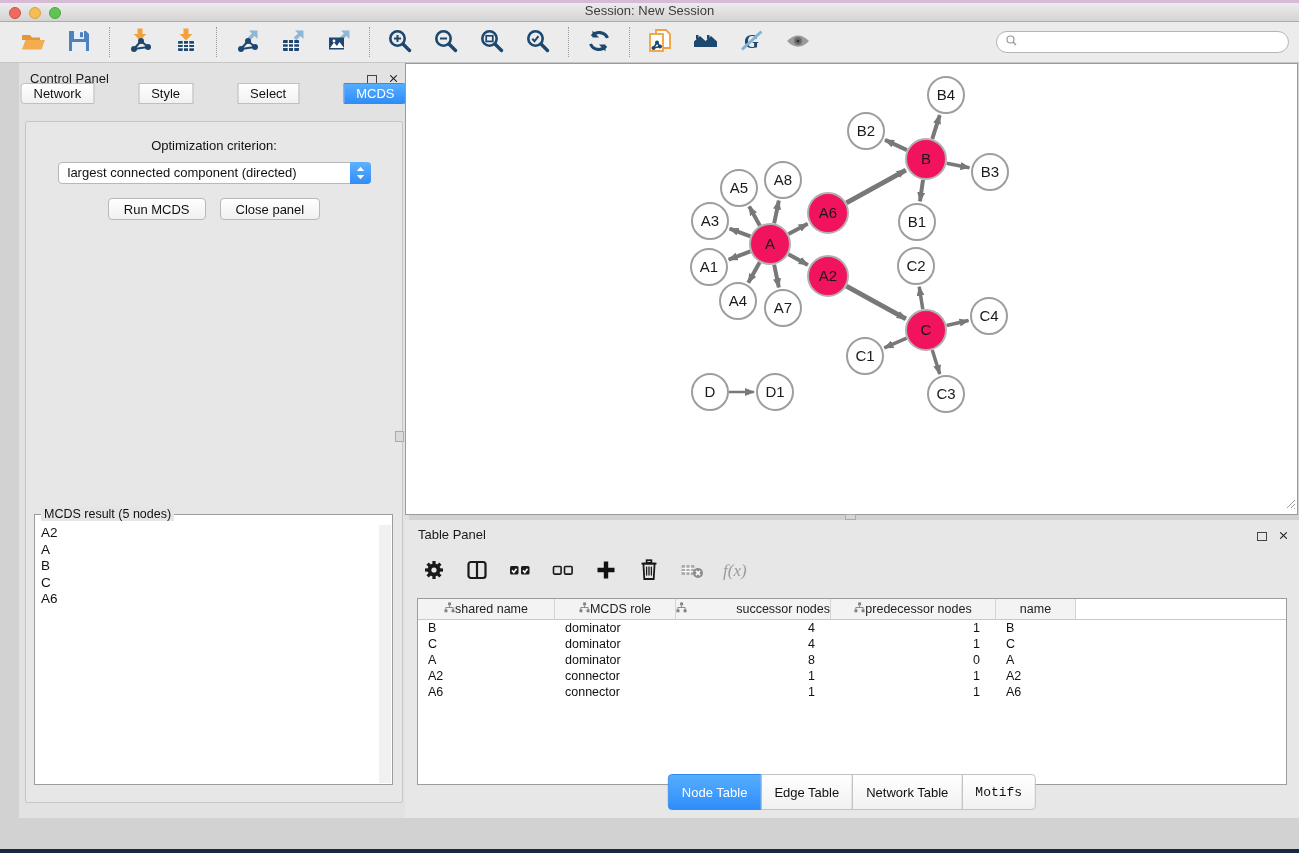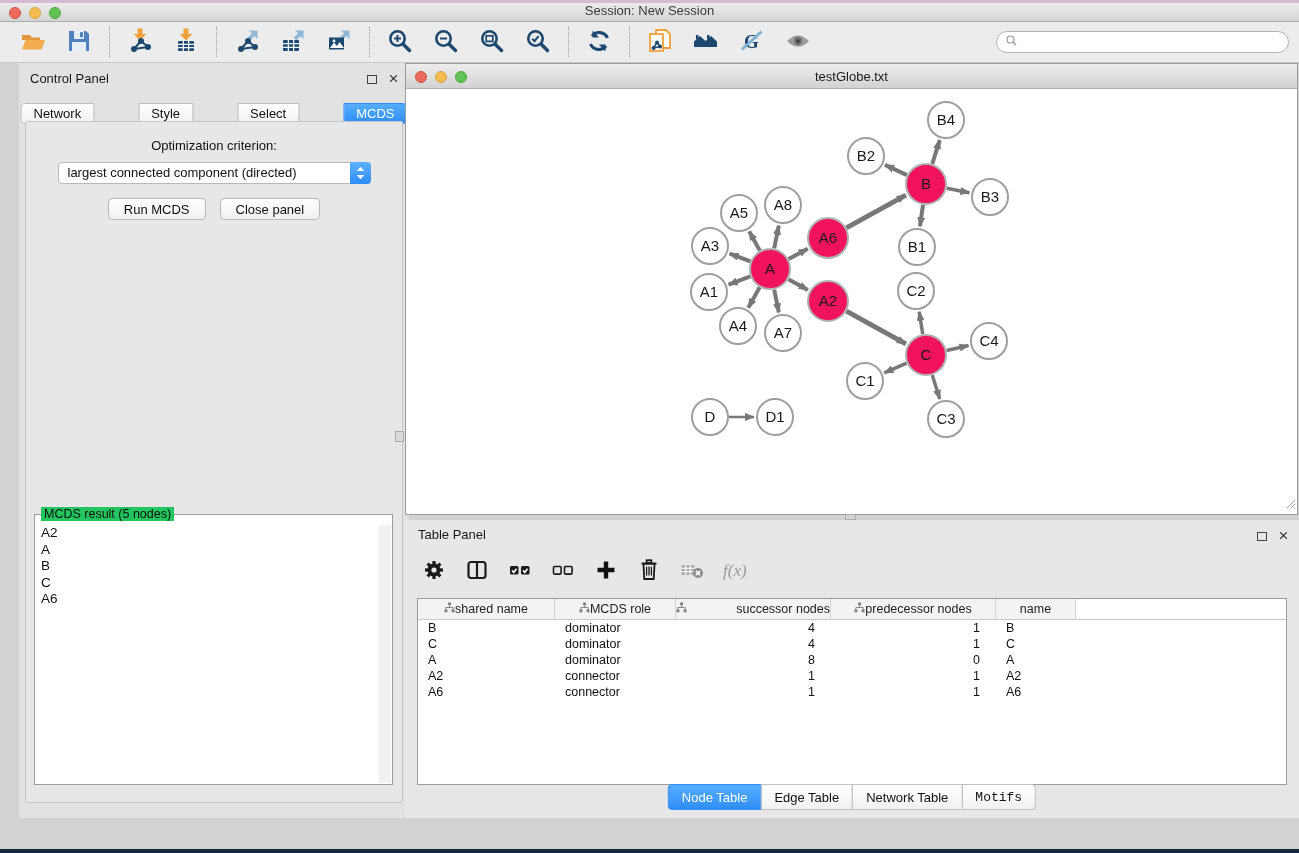--- a/index.html
+++ b/index.html
@@ -32,39 +32,39 @@
   .searchbox input { flex:1; border:none; outline:none; font-size:13px; background:transparent; font-family:"Liberation Sans",sans-serif; }
 
   
   .panel-title { font-size:13px; color:#1A1A1A; }
   .panel-controls { position:absolute; top:7px; right:10px; display:flex; gap:11px; align-items:center; }
   .float-box { display:inline-block; width:10px; height:9px; border:1.6px solid #444; background:transparent; }
 
   
   .ctrlpanel { position:absolute; left:0; top:63px; width:390px; height:755px; background:#E2E2E2;margin-left:19px; }
   .ctrlpanel .panel-title { position:absolute; left:11px; top:8px; }
-  .ctab-row { position:absolute; top:40px; left:50%; transform:translateX(-50%); display:flex; white-space:nowrap;gap:45px; }
+  .ctab-row { position:absolute; top:20px; left:50%; transform:translateX(-50%); display:flex; white-space:nowrap;gap:45px; }
   .ctab { height:21px; padding:0 12px; font-size:13px; font-family:"Liberation Sans",sans-serif;
     background:linear-gradient(#FFFFFF,#F1F1F1); border:1px solid #BFBFBF; margin-left:-1px; color:#111; }
   .ctab:first-child { border-radius:4px 0 0 4px; margin-left:0; }
   .ctab:last-child { border-radius:0 4px 4px 0; }
   .ctab.selected { background:linear-gradient(#56AEFF,#2F8DF8); border-color:#2F8DF8; color:#FFF; }
   .ctrl-content { position:absolute; left:6px; right:6px; top:58px; bottom:15px;
     background:#E7E7E7; border:1px solid #C6C6C6; border-radius:2px; }
   .opt-label { text-align:center; margin-top:16px; font-size:13px; color:#111; }
   .dropdown { position:relative; margin:9px auto 0; width:313px; height:22px; background:#FFF;
     border:1px solid #B8B8B8; border-radius:4px; font-size:13px; color:#111; line-height:20px; padding-left:9px; }
   .dd-stepper { position:absolute; right:-1px; top:-1px; width:21px; height:22px; border-radius:0 4px 4px 0;
     background:linear-gradient(#5FB1FF,#2F8DF8); display:flex; flex-direction:column; align-items:center; justify-content:center; gap:2px; }
   .btn-row { display:flex; justify-content:center; gap:14px; margin-top:14px; }
   .push-btn { height:22px; padding:0 15px; font-size:13px; font-family:"Liberation Sans",sans-serif;
     background:linear-gradient(#FFFFFF,#F0F0F0); border:1px solid #B8B8B8; border-radius:4px; color:#111; }
   .result-group { position:absolute; left:8px; right:9px; top:392px; bottom:17px;
     border:1px solid #9C9C9C; background:#FFF; }
-  .result-title { position:absolute; top:-8px; left:6px; background:#22c55e; padding:0 3px; font-size:12.5px; color:#111; }
+  .result-title { position:absolute; top:-8px; left:6px; background:#e5e5e5; padding:0 3px; font-size:12.5px; color:#111; }
   .result-scroll { position:absolute; right:1px; top:10px; bottom:1px; width:12px; background:#F1F1F1; }
   .result-list { position:absolute; left:1px; top:10px; right:14px; bottom:1px; overflow:hidden; }
   .result-item { font-size:13.5px; line-height:16.5px; padding-left:5px; color:#111; }
 
   
   .vsplit-handle { position:absolute; left:395px; top:431px; width:9px; height:11px; background:#DADADA; border:1px solid #ABABAB; }
   .hsplit-handle { position:absolute; left:845px; top:514px; width:11px; height:6px; background:#D6D6D6; border:1px solid #ABABAB; }
 
   
   .netwin { position:absolute; left:405px; top:63px; width:893px; height:452px; background:#FFF; border:1px solid #9B9B9B; }
@@ -82,21 +82,21 @@
   .tp-btn.disabled { opacity:1; }
   .datatable { position:absolute; left:12px; right:12px; top:78px; bottom:33px; background:#FFF; border:1px solid #9B9B9B; overflow:hidden; }
   .thead { display:flex; height:21px; background:#F3F3F3; font-size:12.5px; color:#222; }
   .th { display:flex; align-items:center; justify-content:center; border-right:1px solid #D4D4D4; border-bottom:1px solid #C9C9C9; }
   .th-fill { flex:1; background:#FFF; border-bottom:1px solid #C9C9C9; }
   .tr { display:flex; height:16px; font-size:12.5px; color:#111; align-items:center; }
   .td { overflow:hidden; white-space:nowrap; }
   .td.al { text-align:left; padding-left:10px; }
   .td.ar { text-align:right; padding-right:16px; }
   .tbl-tabs { position:absolute; bottom:8px; left:50%; transform:translateX(-50%); display:flex; }
-  .tbl-tab { height:26px; padding:0 13px; font-size:13px; font-family:"Liberation Sans",sans-serif;
+  .tbl-tab { height:36px; padding:0 13px; font-size:13px; font-family:"Liberation Sans",sans-serif;
     background:linear-gradient(#FFFFFF,#F1F1F1); border:1px solid #C2C2C2; margin-left:-1px; color:#111; }
   .tbl-tab:first-child { border-radius:4px 0 0 4px; margin-left:0; }
   .tbl-tab:last-child { border-radius:0 4px 4px 0;font-family:Liberation Mono, monospace; }
   .tbl-tab.selected { background:linear-gradient(#56AEFF,#2F8DF8); border-color:#2F8DF8; color:#FFF; }
 
   
   .statusbar { position:absolute; left:0; top:818px; width:100%; height:31px;
     background:linear-gradient(#F1F1F1,#E5E5E5); border-top:1px solid #A8A8A8; }
   .list-btn { position:absolute; left:10px; top:4px; width:27px; height:23px; background:linear-gradient(#FDFDFD,#EFEFEF);
     border:1px solid #ABABAB; display:flex; align-items:center; justify-content:center; }
@@ -340,28 +340,20 @@
             <div class="result-item">A6</div>
           </div>
         <div class="result-scroll"></div>
       </div>
     </div>
   </div>
 
   <div class="vsplit-handle"></div>
 
   <div class="netwin">
-    <div class="net-titlebar">
-      <div class="lights">
-        <span class="light red"></span>
-        <span class="light yellow"></span>
-        <span class="light green"></span>
-      </div>
-      <span>testGlobe.txt</span>
-    </div>
     <div class="net-canvas" id="graph-host"><svg width="891" height="425" viewBox="0 0 891 425">
           <defs>
             <marker id="arw" viewBox="0 0 10 8" refX="9" refY="4" markerWidth="10" markerHeight="8" orient="auto" markerUnits="userSpaceOnUse">
               <path d="M0 0L10 4L0 8z" fill="#787878"></path>
             </marker>
           </defs>
           <line x1="353.8293664566471" y1="161.62724263136246" x2="343.1706335433529" y2="142.37275736863754" stroke="#787878" stroke-width="4" marker-end="url(#arw)"></line>
           <line x1="368.1802584100922" y1="159.42026628877687" x2="372.8197415899078" y2="136.57973371122313" stroke="#787878" stroke-width="4" marker-end="url(#arw)"></line>
           <line x1="344.39133153665693" y1="172.4833437557185" x2="323.60866846334307" y2="164.5166562442815" stroke="#787878" stroke-width="4" marker-end="url(#arw)"></line>
           <line x1="344.35035698573034" y1="187.4088817922656" x2="322.64964301426966" y2="195.5911182077344" stroke="#787878" stroke-width="4" marker-end="url(#arw)"></line>

